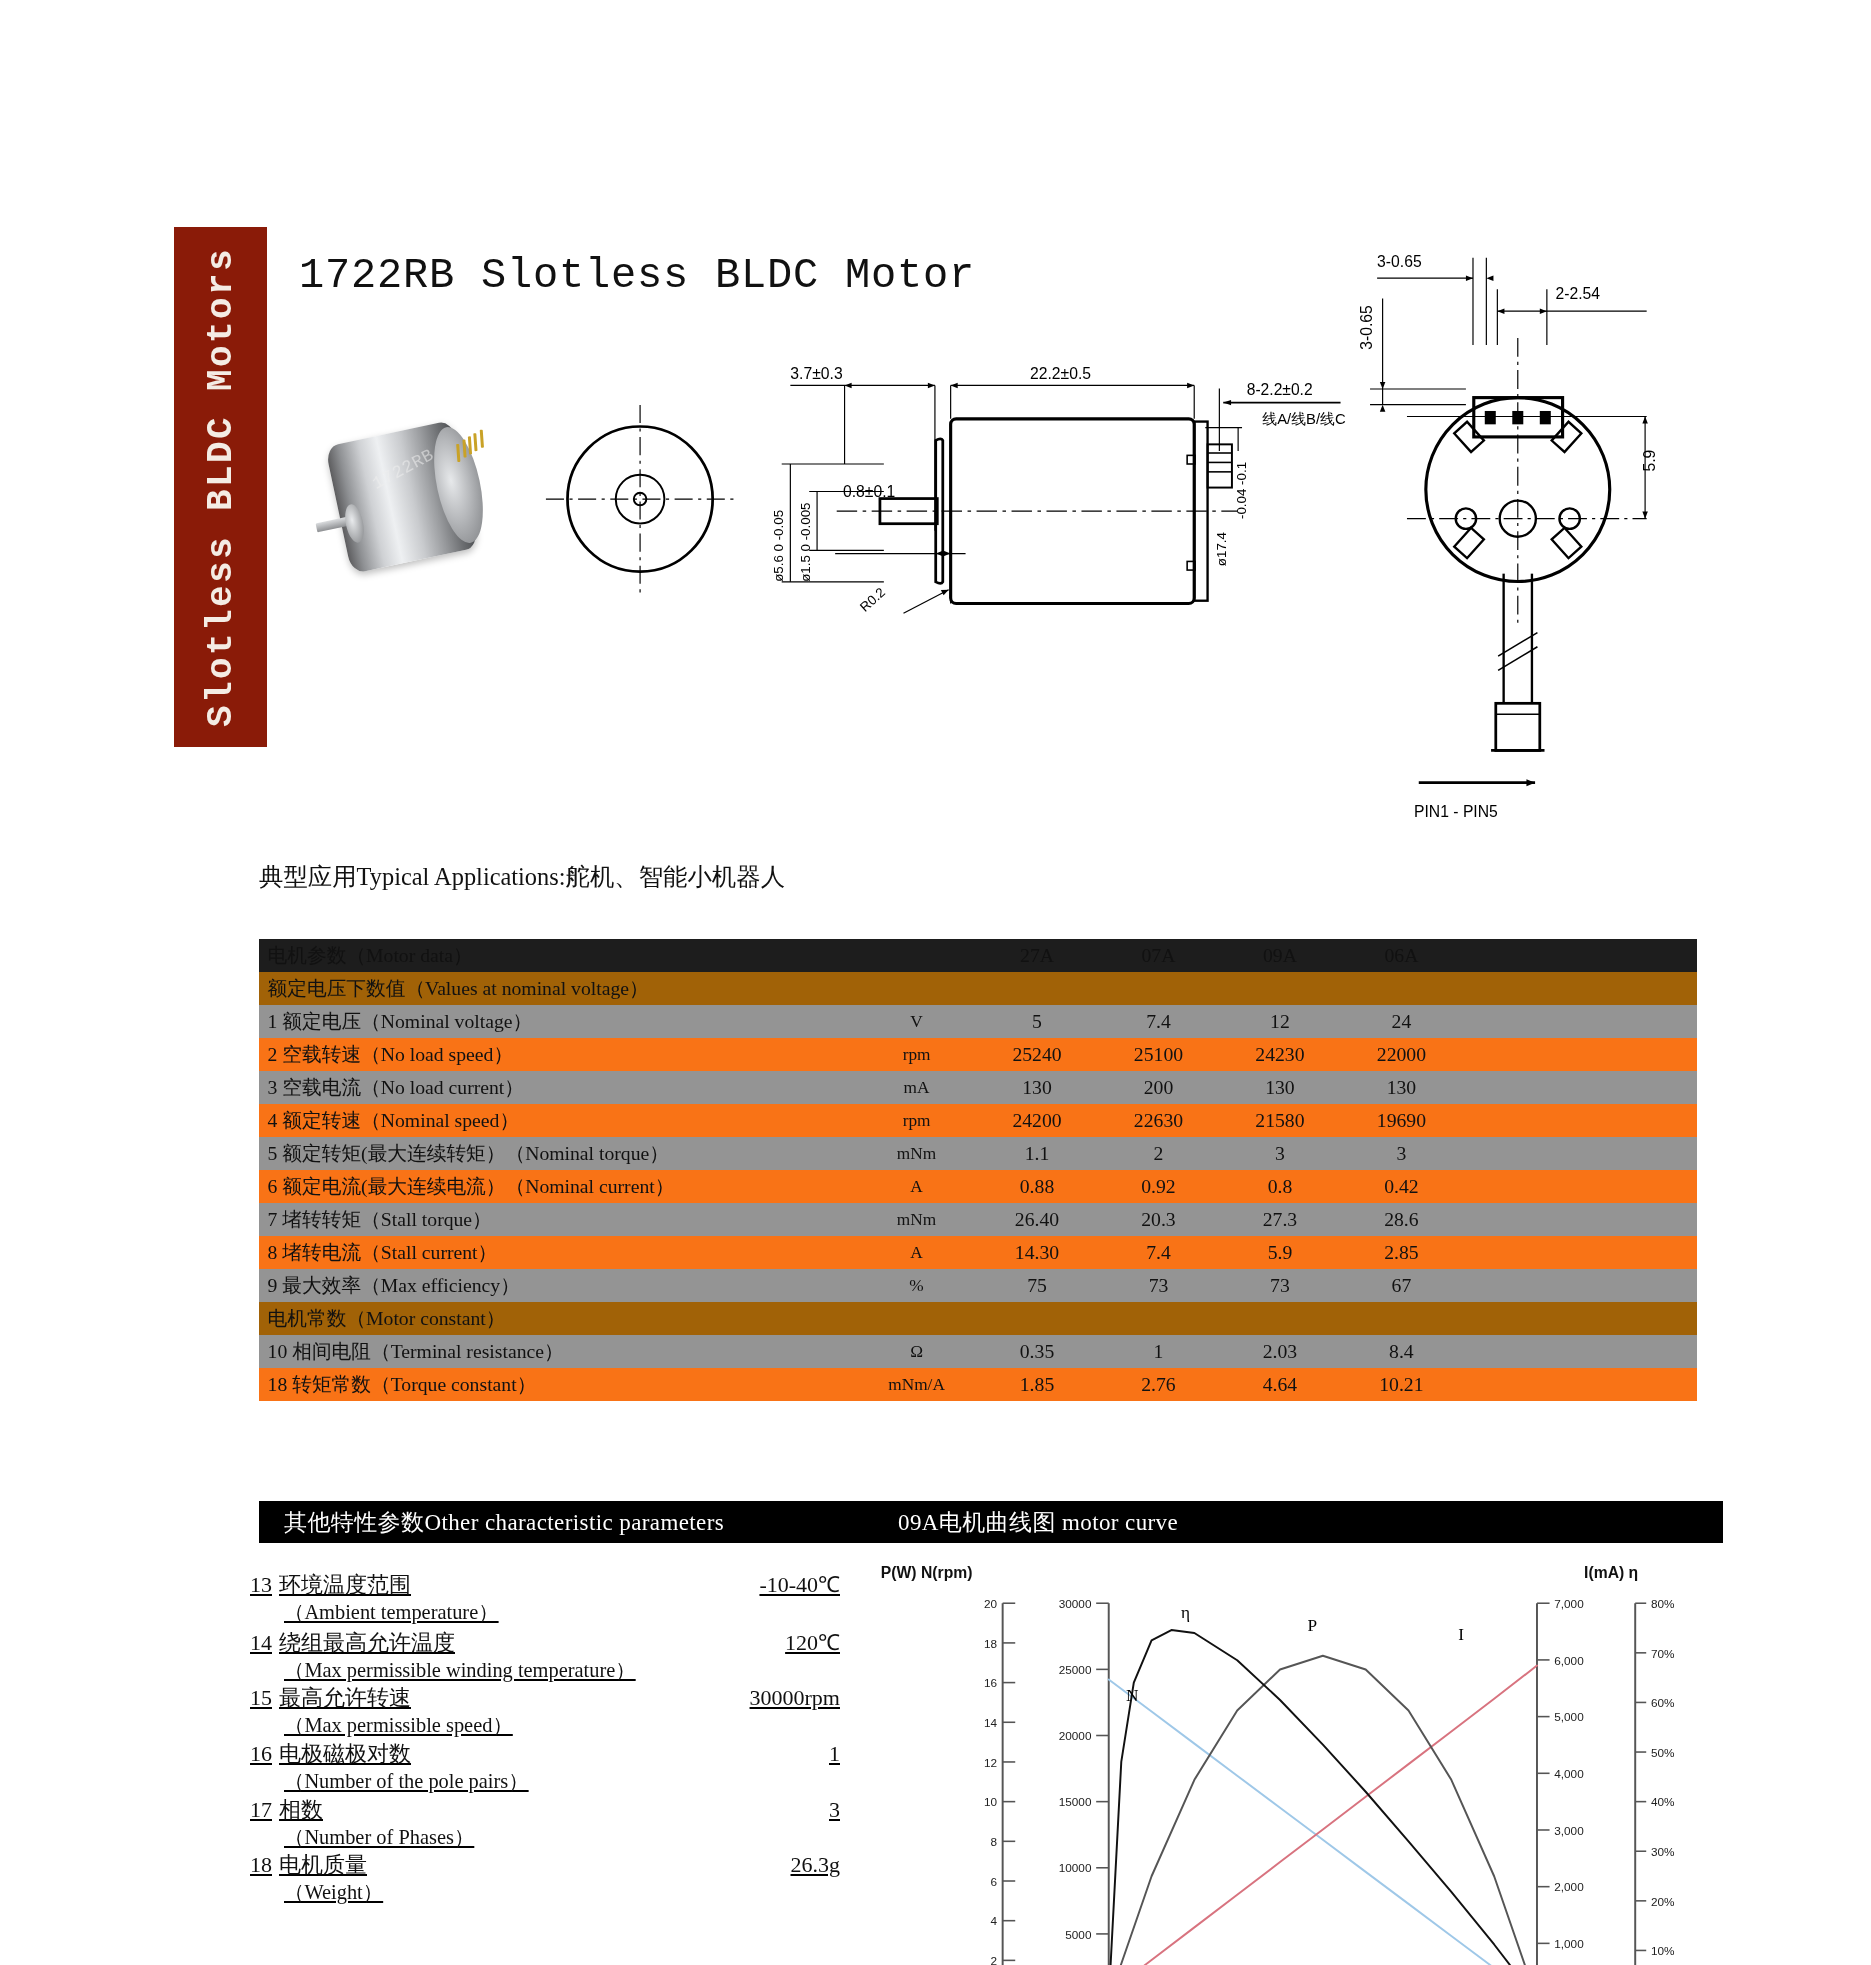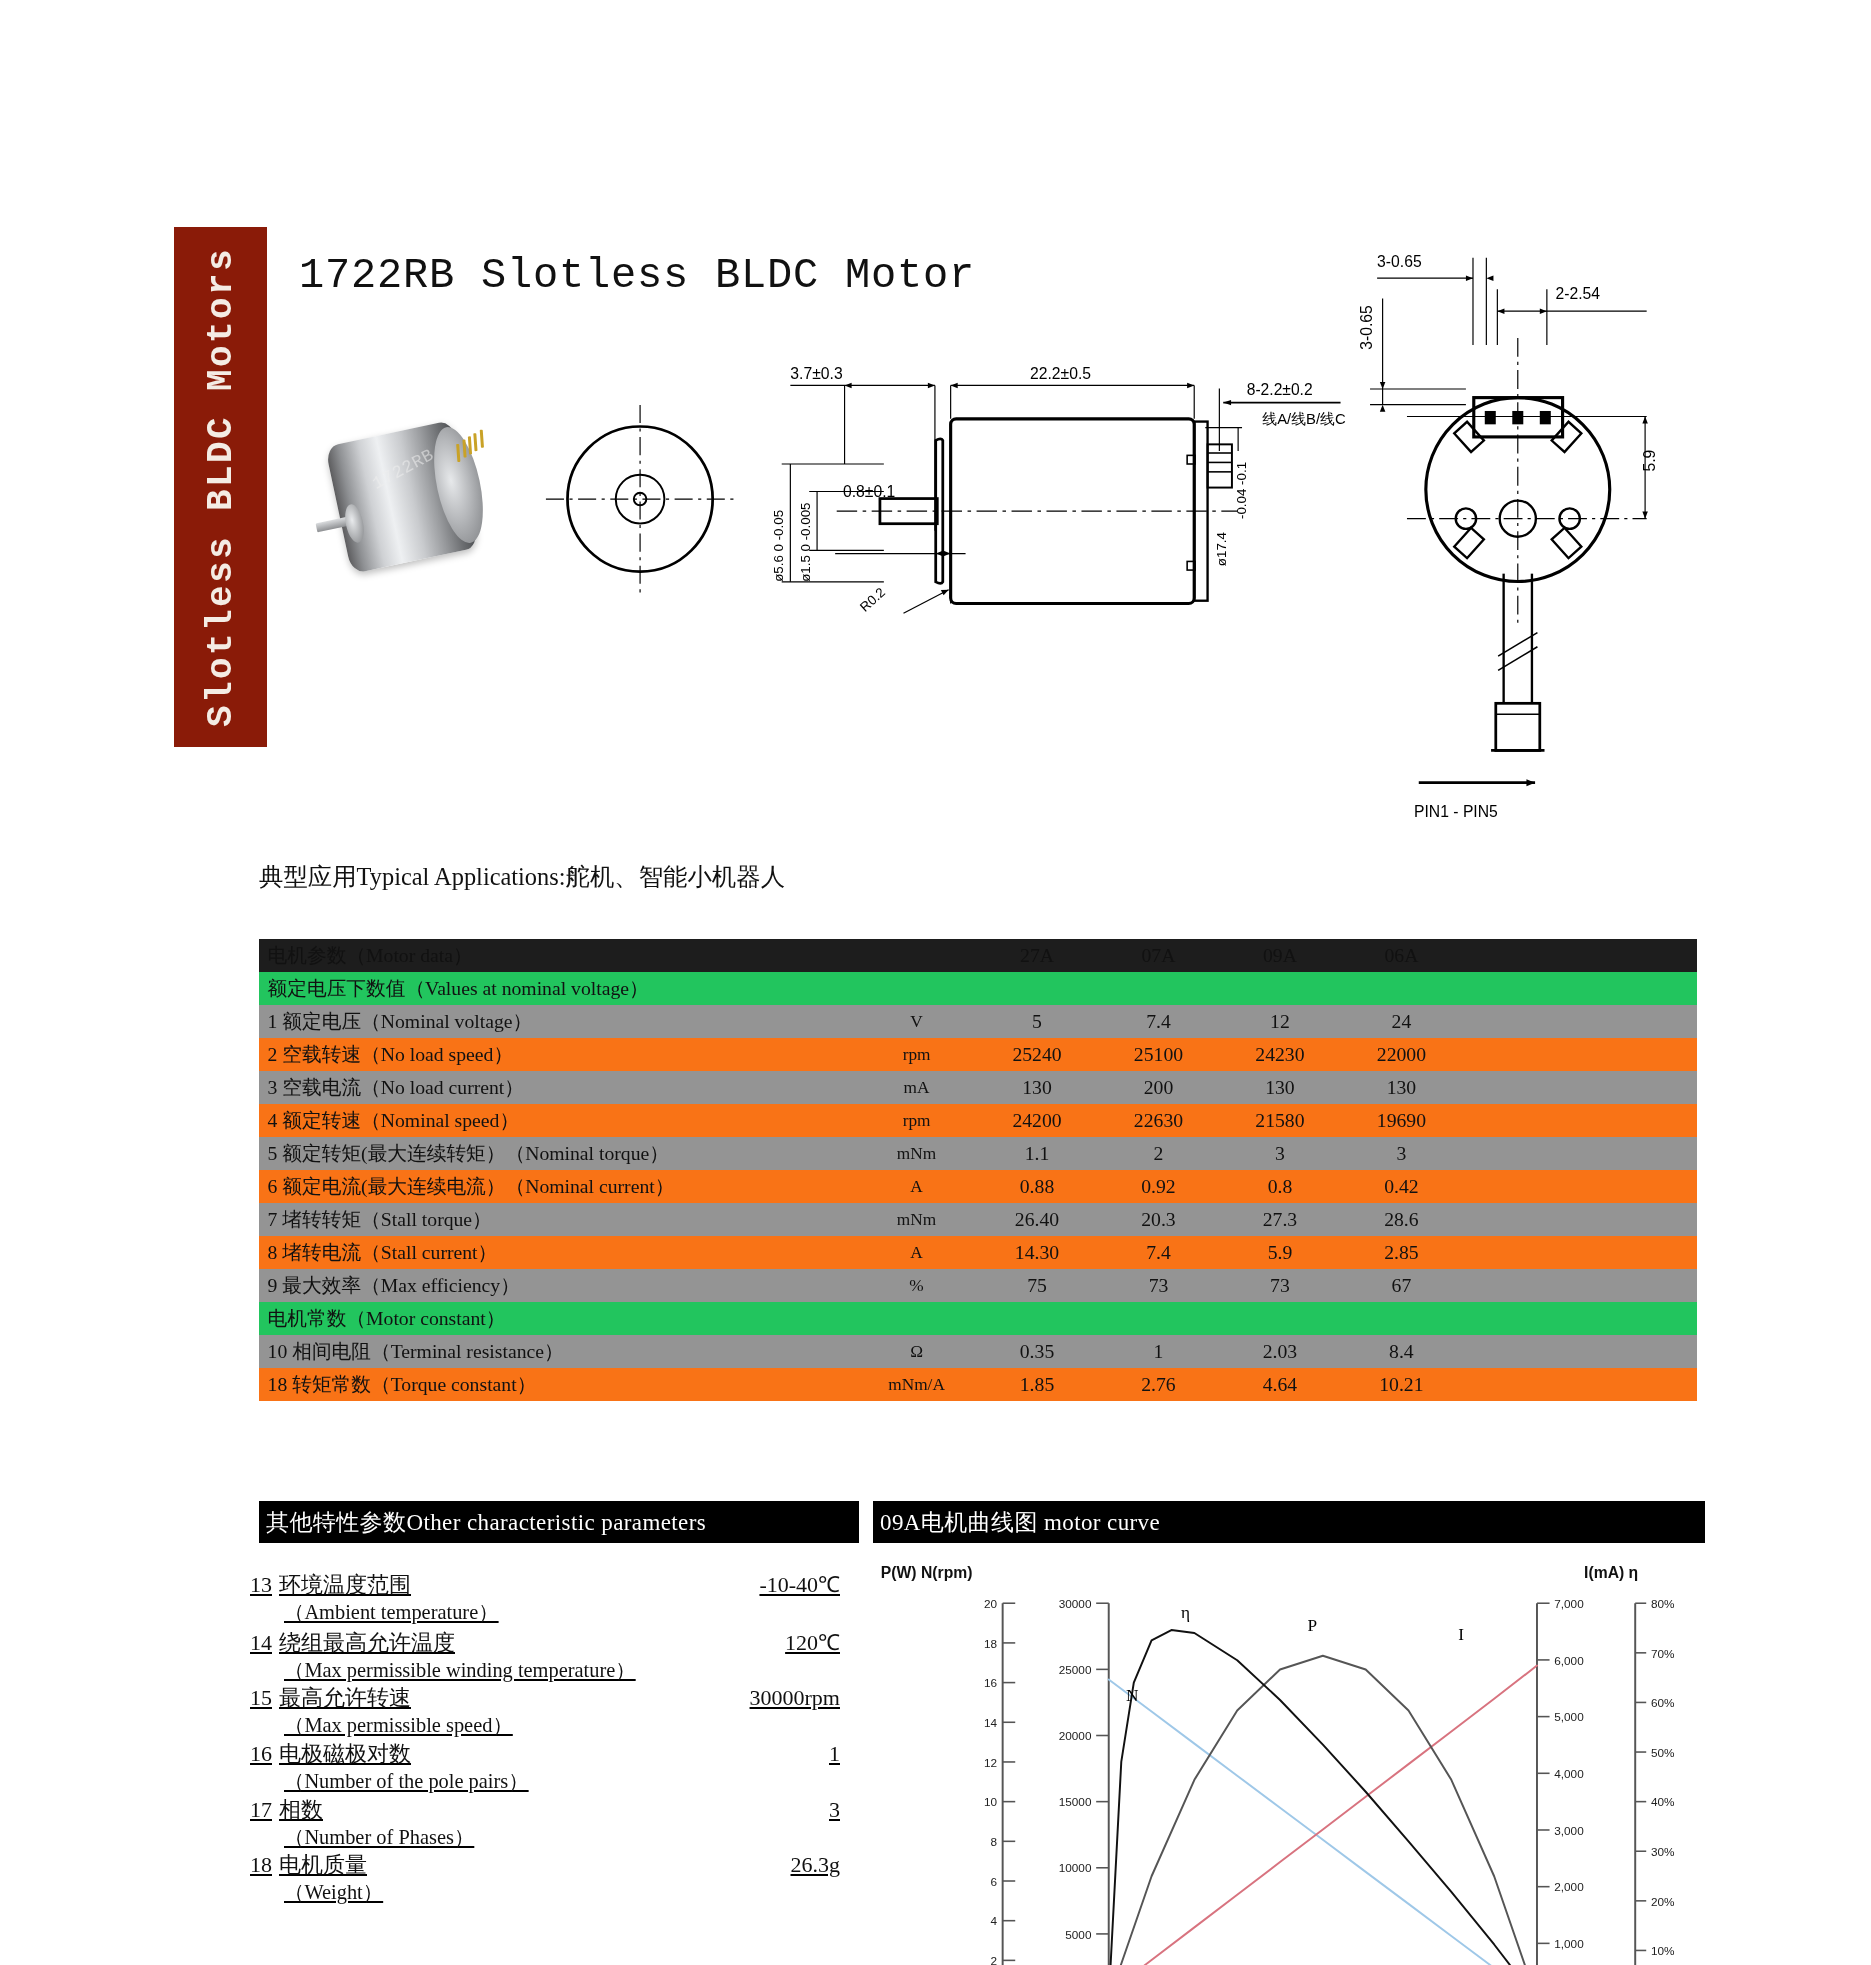--- a/index.html
+++ b/index.html
@@ -89,29 +89,29 @@
     border:0;
   }
   #motor-table td.c-name{width:582px;padding-left:8.6px;text-align:left;}
   #motor-table td.c-unit{width:118px;text-align:center;font-size:17.3px;}
   #motor-table td.c-val{width:120px;text-align:center;}
   #motor-table td.c-pad{width:116px;}
   tr.hdr td{background:#1d1d1d;color:#fff;height:42px;font-size:21px;}
   tr.hdr td.c-unit{background:#1d1d1d;}
   tr.shade td{background:#949494;margin-top:17px;}
   tr.white td{background:#f97316;}
-  tr.sub td{background:#22c55e;height:31px;}
+  tr.sub td{background:#a16207;height:31px;}
   tr.sub td.c-name{padding-left:8.6px;}
   tr.sub-indent td.c-name{padding-left:27.5px;}
 
   
   .blackbar{
     position:absolute;background:#000;color:#fff;
     font-family:"Liberation Serif",serif;
-    display:flex;align-items:center;padding-left:7px;
+    display:flex;align-items:center;padding-left:25px;
     font-size:23px;letter-spacing:0.4px;
   }
   #other-params-header{left:259px;top:1501px;width:593px;height:42px;}
   #curve-header{left:873px;top:1501px;width:825px;height:42px;}
 
   
   #other-params{position:absolute;left:250px;top:1568px;width:590px;text-decoration:underline;}
   .op-row{position:relative;height:auto;margin-bottom:1.6px;}
   .op-line{
     display:flex;justify-content:space-between;align-items:baseline;

